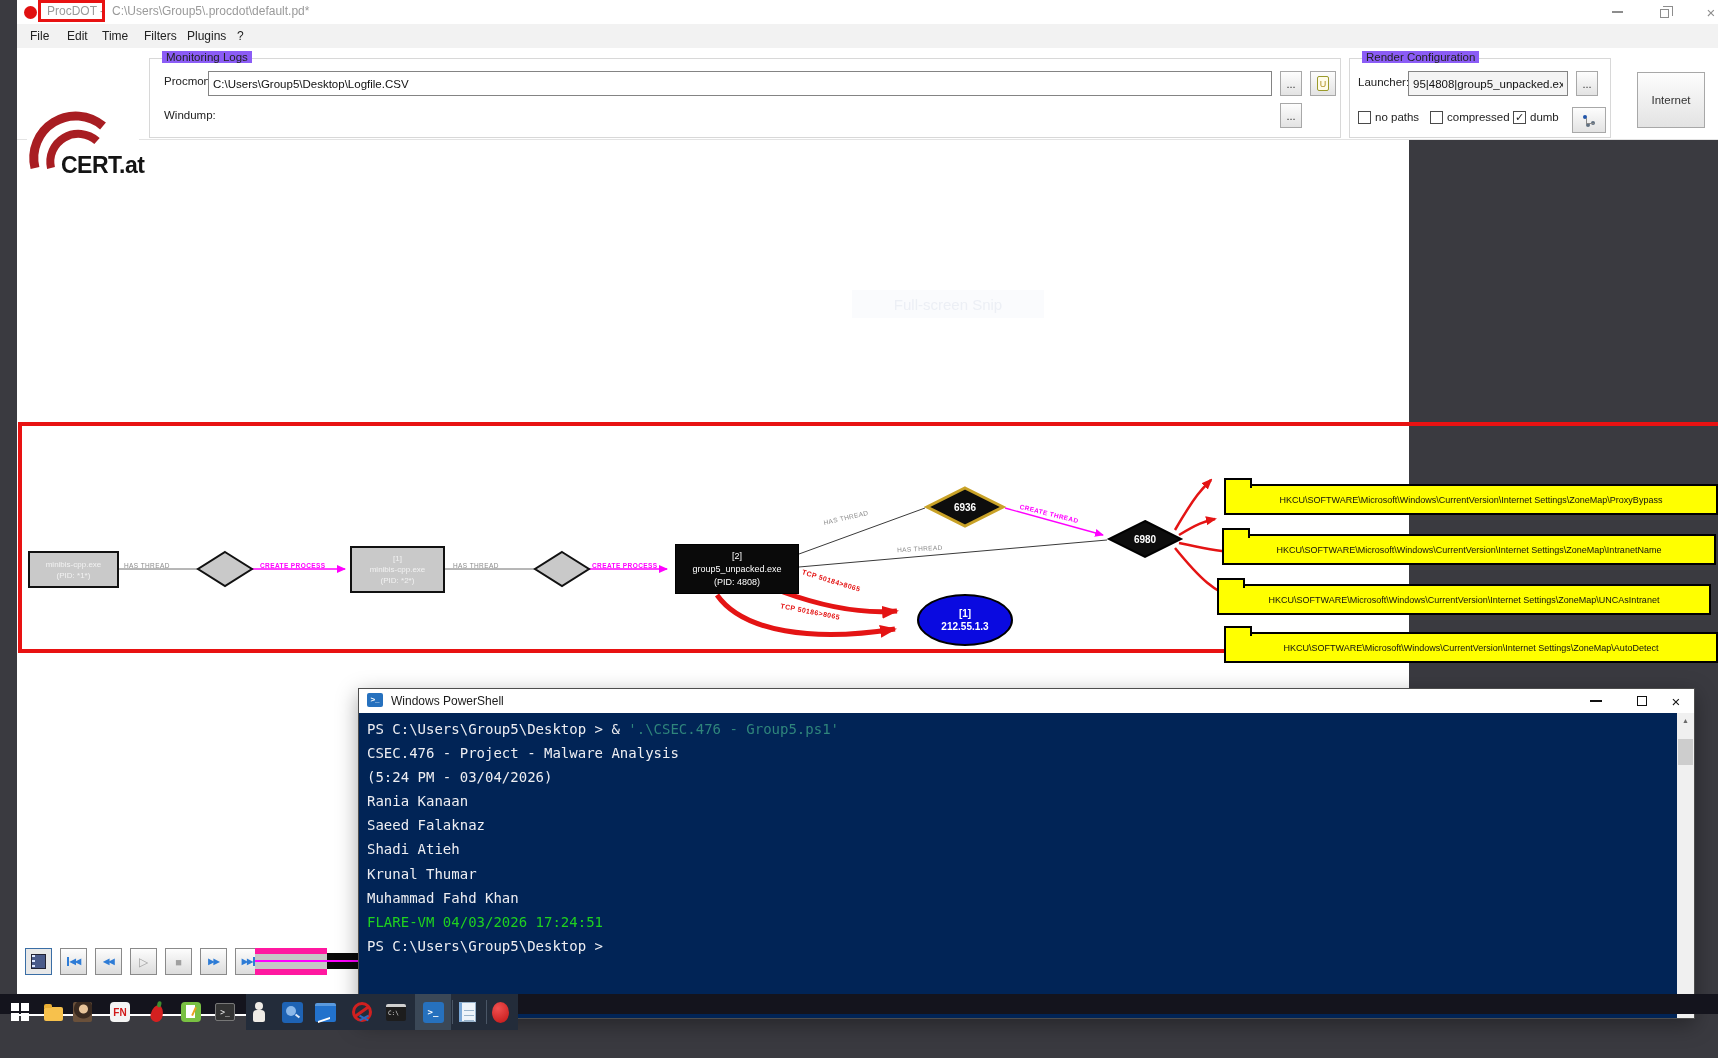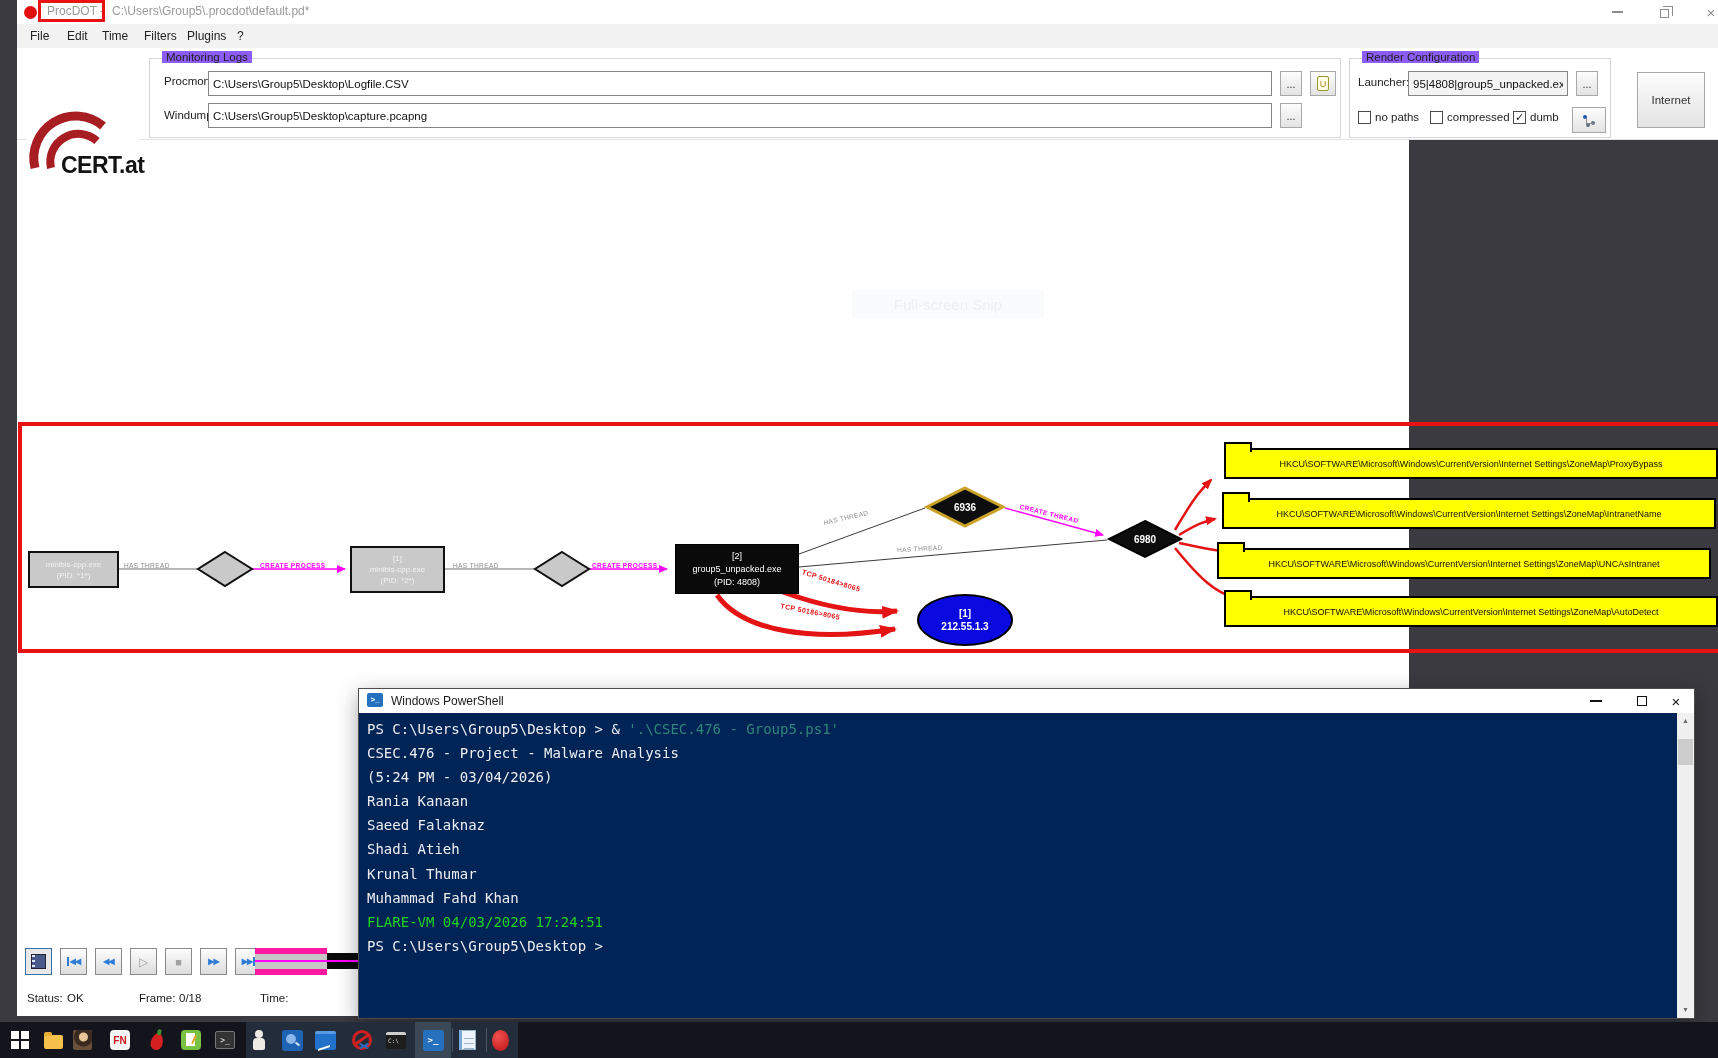--- a/index.html
+++ b/index.html
@@ -42,21 +42,21 @@
   .anno-graph-box { position:absolute; left:1px; top:422px; width:1713px; height:231px; border:4px solid #e81212; }
   #edge-svg { position:absolute; left:0; top:0; width:1718px; height:1016px; pointer-events:none; }
   .svg-dtext { fill:#fff; font-size:10px; font-weight:bold; text-anchor:middle; font-family:"Liberation Sans",sans-serif; }
 
   .pnode { position:absolute; display:flex; flex-direction:column; align-items:center; justify-content:center; text-align:center; }
   .pnode div { width:100%; }
   #node-p1 { left:11px; top:551px; width:91px; height:37px; background:#c9c9c9; border:2px solid #111; color:#f2f2f2; font-size:8px; line-height:11px; }
   #node-p2 { left:333px; top:546px; width:95px; height:47px; background:#c9c9c9; border:2.5px solid #111; color:#f2f2f2; font-size:8px; line-height:11px; }
   #node-p3 { left:658px; top:544px; width:124px; height:50px; background:#0a0a0a; border:1px solid #000; color:#fff; font-size:9px; line-height:13px; }
   #node-ip { left:900px; top:594px; width:96px; height:52px; background:#0a0ae0; border:2px solid #000; border-radius:50%; color:#fff; font-size:10px; font-weight:bold; line-height:13px; }
-  .reg-box { position:absolute; width:494px; height:31px; background:#ffff00; border:2px solid #000; display:flex; align-items:center; justify-content:center; font-size:9px; color:#101010; white-space:nowrap; }
+  .reg-box { position:absolute; width:494px; height:31px; background:#ffff00; border:2px solid #000; display:flex; align-items:center; justify-content:center; font-size:9px; color:#101010; white-space:nowrap;margin-top:36px; }
   .reg-box::before { content:""; position:absolute; top:-8px; left:-2px; width:24px; height:8px; background:#ffff00; border:2px solid #000; border-bottom:none; }
 
   .lbl { position:absolute; font-size:6.5px; color:#8a8a8a; letter-spacing:.4px; white-space:nowrap; }
   .lbl-m { color:#ff00ff; font-weight:bold; }
   .lbl-r { color:#e41414; font-size:7px; font-weight:bold; }
 
   
   .pb-btn { position:absolute; top:948px; width:27px; height:27px; background:linear-gradient(#fdfdfd,#dcdcdc); border:1px solid #8a8a8a; display:flex; align-items:center; justify-content:center; gap:1px; }
   .pb-btn.first { border:1px solid #3a6ea5; background:#e8e8e8; }
   .pb-g { font-size:8px; color:#2e7cd6; letter-spacing:-1px; font-weight:bold; }
@@ -79,21 +79,21 @@
   .ps-x { font-size:15px; }
   .ps-body { position:absolute; left:0; top:24px; right:17px; bottom:0; padding:4px 0 0 8px; overflow:hidden; }
   .ps-line { font-family:"DejaVu Sans Mono", monospace; font-size:14px; line-height:24.1px; color:#eeeef2; white-space:pre; }
   .t-str { color:#2f857b; }
   .t-grn { color:#1fd21f; }
   .ps-scroll { position:absolute; right:0; top:24px; width:17px; bottom:0; background:#f0f0f0; }
   .ps-scroll .arr { position:absolute; left:0; width:17px; height:16px; color:#6a6a6a; font-size:7px; text-align:center; line-height:16px; }
   .ps-thumb { position:absolute; left:1px; top:26px; width:15px; height:26px; background:#cdcdcd; }
 
   
-  #taskbar { position:absolute; left:0; top:1022px; width:1718px; height:36px; background:#14141d;text-decoration:underline; }
+  #taskbar { position:absolute; left:0; top:994px; width:1718px; height:20px; background:#14141d;text-decoration:underline; }
   .tb-running { position:absolute; left:246px; top:0; width:272px; height:36px; background:#232c3a; }
   .tb-active { position:absolute; left:415px; top:0; width:36px; height:36px; background:#3b4857; }
   .tb-sep { position:absolute; top:6px; width:1px; height:24px; background:#4a5666; }
   .tb-icon { position:absolute; top:7px; width:22px; height:22px; display:flex; align-items:center; justify-content:center; }
   .win-grid { display:grid; grid-template-columns:8px 8px; grid-template-rows:8px 8px; gap:2px; }
   .win-grid i { background:#fff; }
   .folder-ico { position:relative; width:19px; height:14px; background:#f7c14c; border-radius:2px; margin-top:3px; }
   .folder-ico::before { content:""; position:absolute; top:-3px; left:0; width:8px; height:4px; background:#e8ae34; border-radius:2px 2px 0 0; }
   .portrait-ico { width:19px; height:20px; border-radius:2px; background:radial-gradient(circle at 55% 35%, #e8c49a 0 4px, #3a2a20 5px 9px, #6a503a 10px); }
   .fn-ico { width:20px; height:20px; background:#f4f4f4; border-radius:4px; color:#d01818; font-weight:bold; font-size:10px; display:flex; align-items:center; justify-content:center; }
@@ -166,21 +166,20 @@
 
       <div class="grp" style="left:132px; top:10px; width:1192px; height:80px;">
         <span class="grp-label">Monitoring Logs</span>
         <span class="flabel" style="left:14px; top:16px;">Procmon:</span>
         <input class="field" style="left: 58px; top: 12px; width: 1064px;" value="C:\Users\Group5\Desktop\Logfile.CSV">
         <div class="btn" style="left:1130px; top:12px; width:22px; height:25px;">...</div>
         <div class="btn" style="left:1160px; top:12px; width:26px; height:25px;">
           <span class="scroll-ico">U</span>
         </div>
         <span class="flabel" style="left:14px; top:50px;">Windump:</span>
-        <input class="field" style="left: 58px; top: 44px; width: 1064px;" value="C:\Users\Group5\Desktop\capture.pcapng">
         <div class="btn" style="left:1130px; top:44px; width:22px; height:25px;">...</div>
       </div>
 
       <div class="grp" style="left:1332px; top:10px; width:262px; height:80px;">
         <span class="grp-label">Render Configuration</span>
         <span class="flabel" style="left:8px; top:17px;">Launcher:</span>
         <input class="field" style="left: 58px; top: 12px; width: 160px; background: rgb(244, 244, 244);" value="95|4808|group5_unpacked.exe">
         <div class="btn" style="left:226px; top:12px; width:22px; height:25px;">...</div>
         <span class="cb" style="left:8px; top:52px;"></span>
         <span class="cb-label" style="left:25px; top:52px;">no paths</span>

